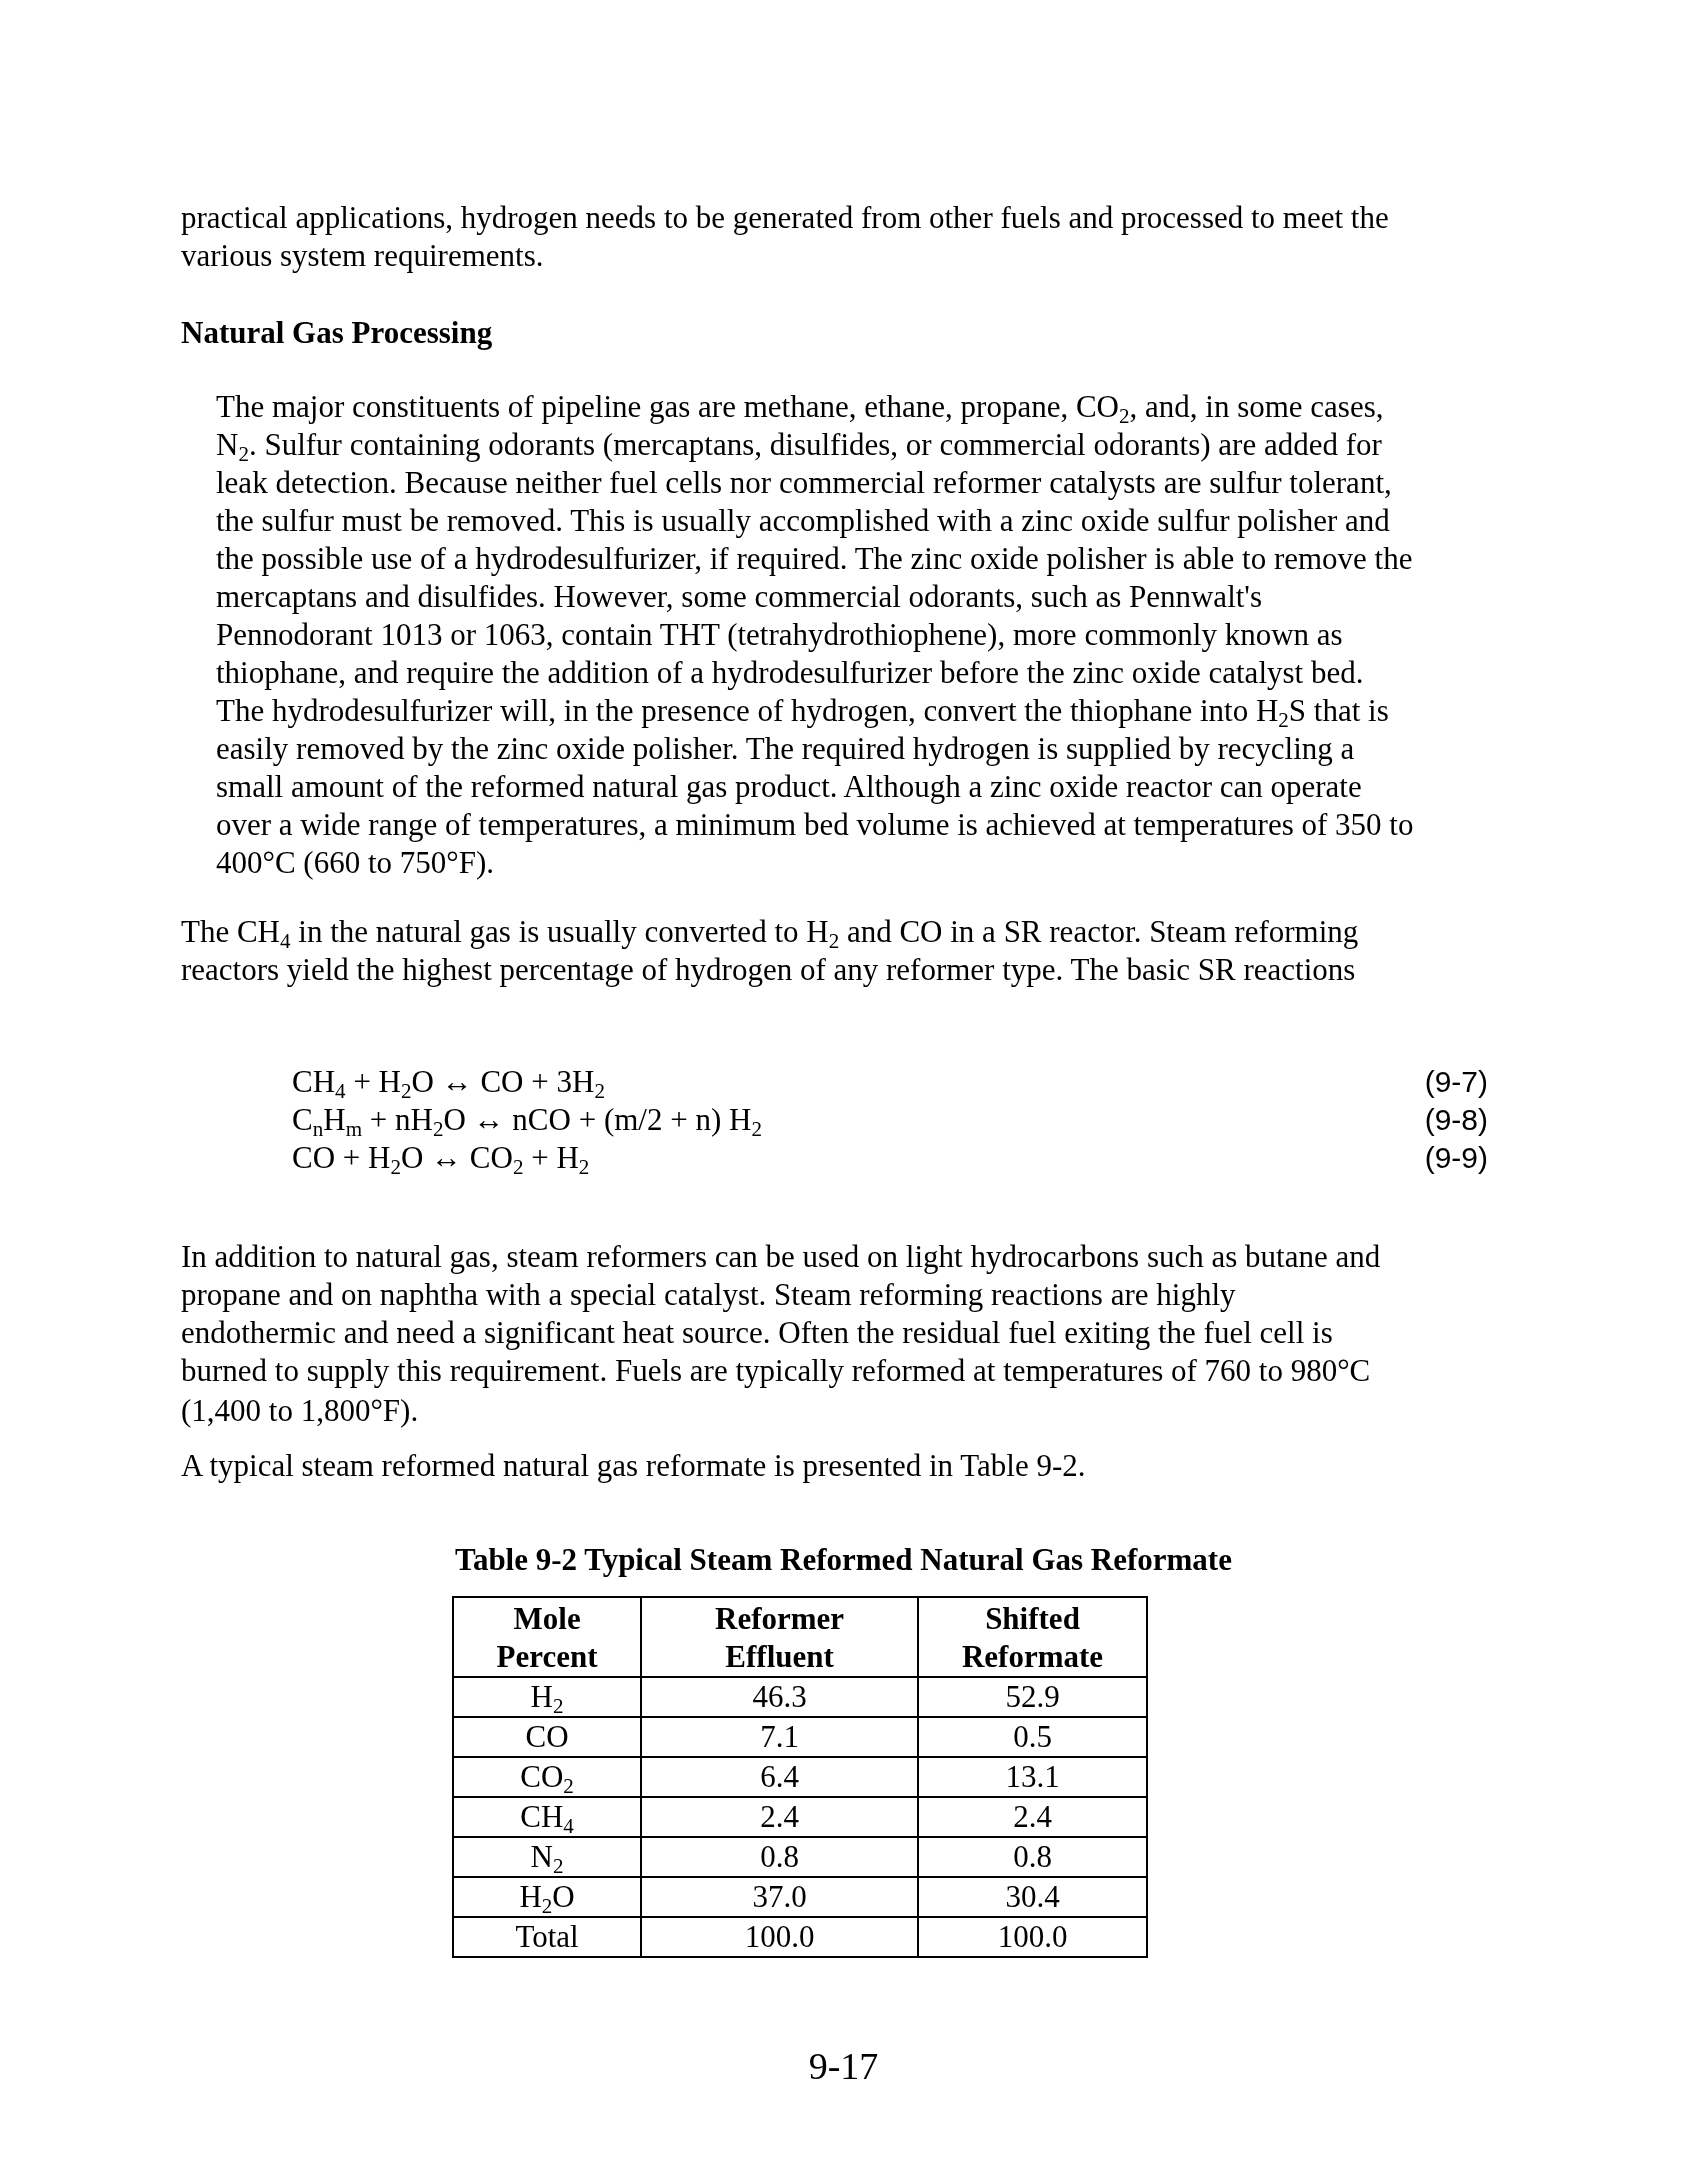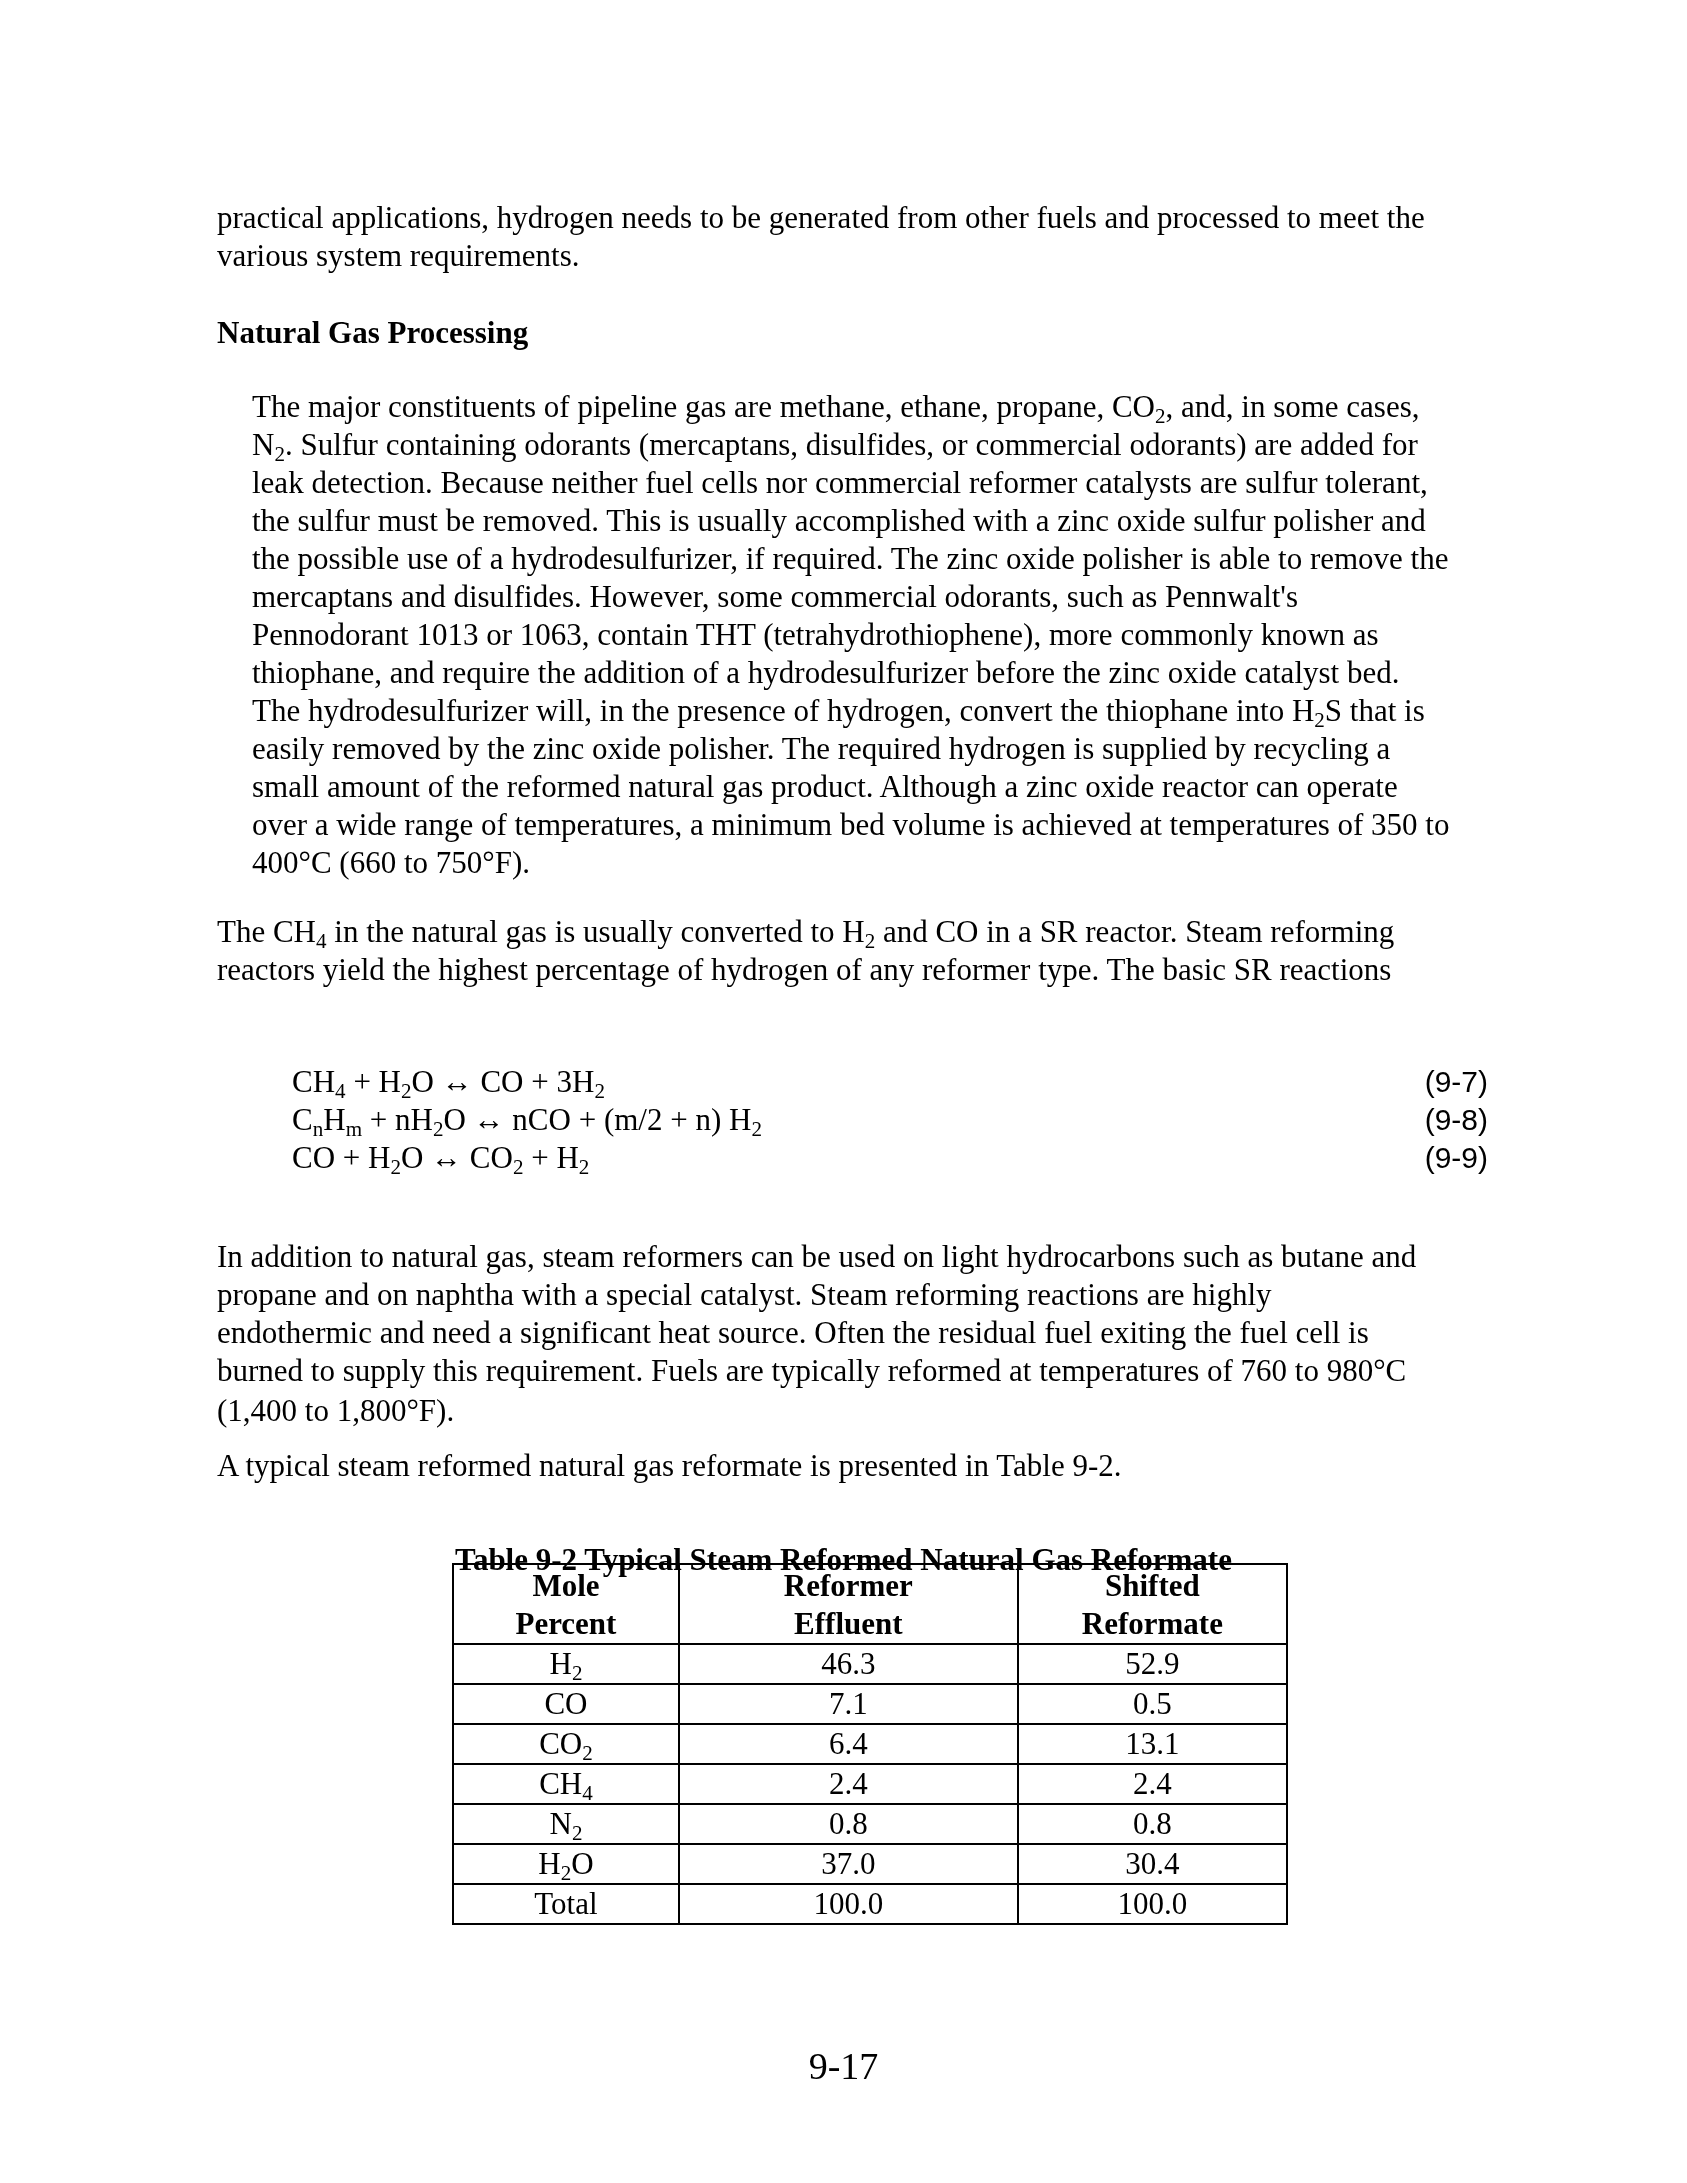--- a/index.html
+++ b/index.html
@@ -17,21 +17,21 @@
       font-size: 31px;
     }
     .page {
       position: absolute;
       left: 0; top: 0;
       width: 1687px;
       height: 2183px;
     }
     .block {
       position: absolute;
-      left: 217px;
+      left: 181px;
       width: 1302px;
       line-height: 38px;
       white-space: nowrap;
     }
     .line {
       display: block;
       height: 38px;
     }
     sub {
       font-size: 0.68em;
@@ -68,22 +68,22 @@
       text-align: center;
       top: 1541px;
       font-weight: bold;
       font-size: 31px;
       line-height: 38px;
       padding-left: 0;
     }
     table.data {
       position: absolute;
       left: 452px;
-      top: 1563px;
-      width: 836px;
+      top: 1596px;
+      width: 696px;
       border-collapse: collapse;
       font-size: 31px;
       padding-left: 12px;
     }
     table.data th, table.data td {
       border: 2.1px solid #000;
       text-align: center;
       padding: 0;
       line-height: 36px;
     }

